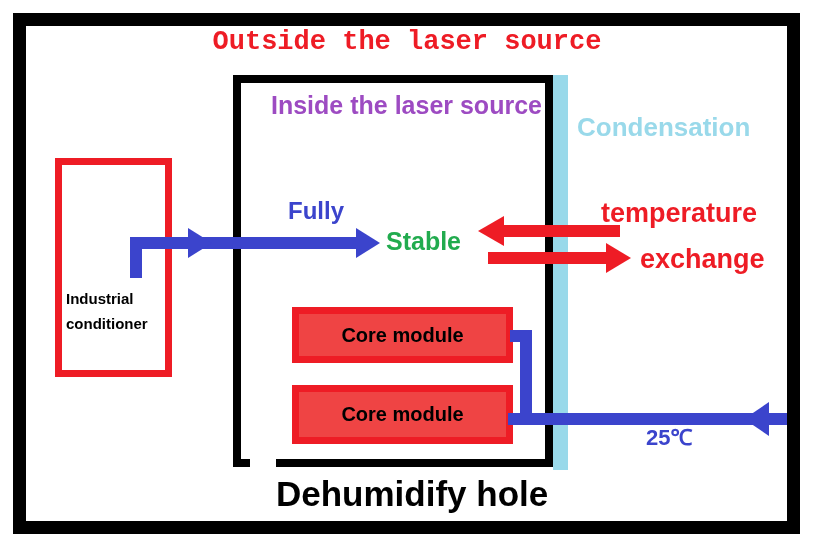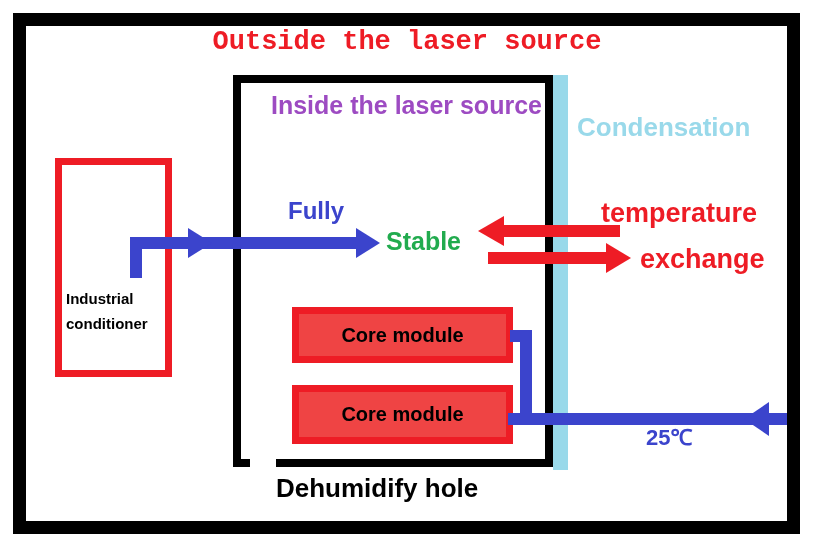--- a/index.html
+++ b/index.html
@@ -42,21 +42,21 @@
   .inside-lbl { left: 241px; top: 91px; font-size: 25px; color: var(--purple); padding-left: 30px; }
   .cond-lbl { left: 577px; top: 96px; font-size: 26px; color: var(--light-blue); line-height: 46px; margin-top: 8px; }
   .cond-lbl span { display: block; }
   .fully-lbl { left: 248px; top: 197px; font-size: 24px; color: var(--blue); margin-left: 40px; }
   .refr-lbl { left: 247px; top: 254px; font-size: 24px; color: var(--blue); }
   .stable-lbl { left: 386px; top: 227px; font-size: 25px; color: var(--green); }
   .temp-lbl { left: 601px; top: 198px; font-size: 27px; color: var(--red); }
   .exch-lbl { left: 640px; top: 244px; font-size: 27px; color: var(--red); }
   .coolant-lbl { left: 594px; top: 387px; font-size: 26px; color: var(--blue); }
   .coolant-temp-lbl { left: 598px; top: 425px; font-size: 22px; color: var(--blue); margin-left: 48px; }
-  .dehum-lbl { left: 276px; top: 474px; font-size: 26px; color: #000; }
+  .dehum-lbl { left: 276px; top: 474px; font-size: 35px; color: #000; }
   .ac-lbl { left: 66px; top: 286px; font-size: 15px; line-height: 25px; color: #000; }
   .ac-lbl span { display: block; }
   
   .bar { background: var(--blue); }
   .red-bar { background: var(--red); }
   .airflow-v { left: 130px; top: 237px; width: 12px; height: 41px; }
   .airflow-h { left: 130px; top: 237px; width: 228px; height: 12px; }
   .heat-in-bar { left: 502px; top: 225px; width: 118px; height: 12px; }
   .heat-out-bar { left: 488px; top: 252px; width: 118px; height: 12px; }
   .link-stub { left: 510px; top: 330px; width: 22px; height: 12px; }

